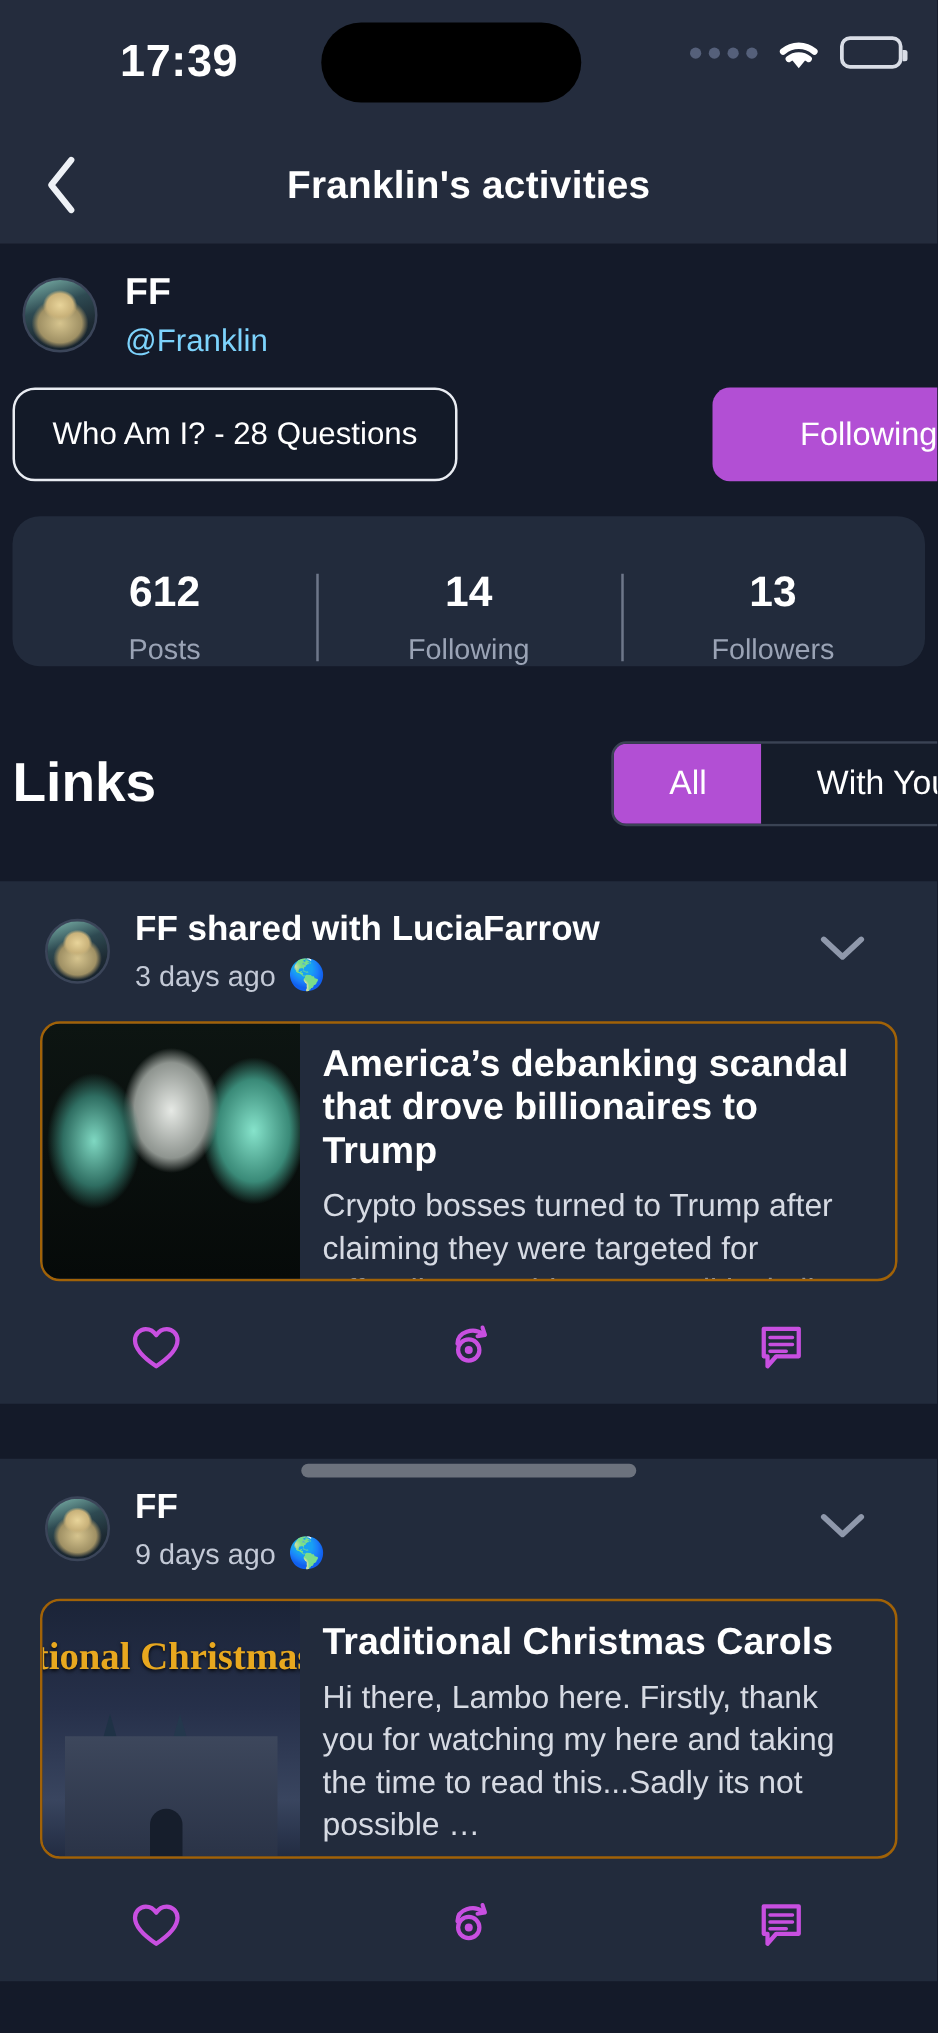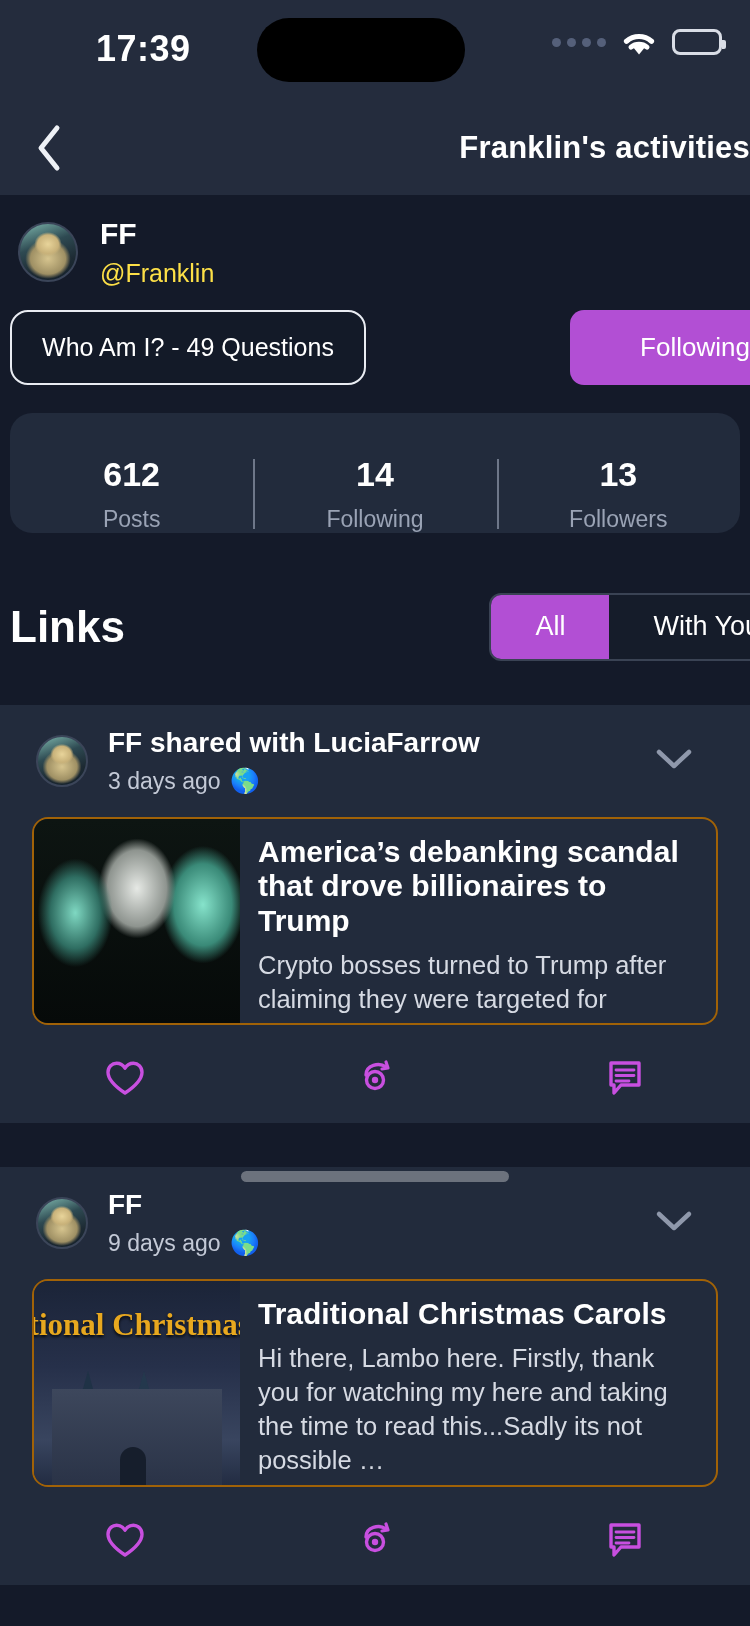--- a/index.html
+++ b/index.html
@@ -45,41 +45,41 @@
   .navbar {
     height: 95px; background: #242c3d;
     display: flex; align-items: center; position: relative;
   }
   .back-btn {
     position: absolute; left: 22px; top: 50%; transform: translateY(-50%);
     width: 54px; height: 54px; display: flex; align-items: center; justify-content: center;
     cursor: pointer;
   }
   .nav-title {
-    width: 100%; text-align: right; color: #ffffff;
+    width: 100%; text-align: center; color: #ffffff;
     font-size: 31px; font-weight: 700; letter-spacing: 0.2px;
   }
 
   
   .content { position: relative; background: #141a29; height: 1431px; overflow: hidden; }
 
   
   .profile-head { display: flex; align-items: center; padding: 22px 0 0 18px; }
   .avatar {
     width: 60px; height: 60px; border-radius: 50%; flex: none;
     background:
       radial-gradient(ellipse 34% 30% at 50% 36%, #e8d49a 0%, #c9b27a 55%, rgba(201,178,122,0) 72%),
       radial-gradient(ellipse 52% 46% at 50% 62%, #d6c48e 0%, #9f9064 60%, rgba(159,144,100,0) 78%),
       linear-gradient(160deg, #7fb8ae 0%, #2e4a52 38%, #1d2a33 70%, #14202a 100%);
     border: 2px solid #3b4559; overflow: hidden;
   }
   .avatar.sm { width: 52px; height: 52px; }
   .profile-names { margin-left: 22px; }
   .p-name { color: #ffffff; font-size: 30px; font-weight: 700; line-height: 1.15; }
-  .p-handle { color: #fde047; font-size: 25px; margin-top: 7px; }
+  .p-handle { color: #7dd3fc; font-size: 25px; margin-top: 7px; }
 
   .profile-actions {
     display: flex; align-items: center; justify-content: space-between;
     margin-top: 22px; padding: 0 0 0 10px;
   }
   .who-btn {
     border: 2px solid #e9ecf2; border-radius: 18px; background: #131a28;
     color: #ffffff; font-size: 25px; padding: 21px 30px;
     min-width: 356px; text-align: center; cursor: pointer;
   }
@@ -223,21 +223,21 @@
 
     <div class="profile-head">
       <div class="avatar"></div>
       <div class="profile-names">
         <div class="p-name">FF</div>
         <div class="p-handle">@Franklin</div>
       </div>
     </div>
 
     <div class="profile-actions">
-      <div class="who-btn">Who Am I? - 49 Questions</div>
+      <div class="who-btn">Who Am I? - 28 Questions</div>
       <div class="follow-btn">Following</div>
     </div>
 
     <div class="stats">
       <div class="stat">
         <div class="stat-num">612</div>
         <div class="stat-lbl">Posts</div>
       </div>
       <div class="stat">
         <div class="stat-num">14</div>

